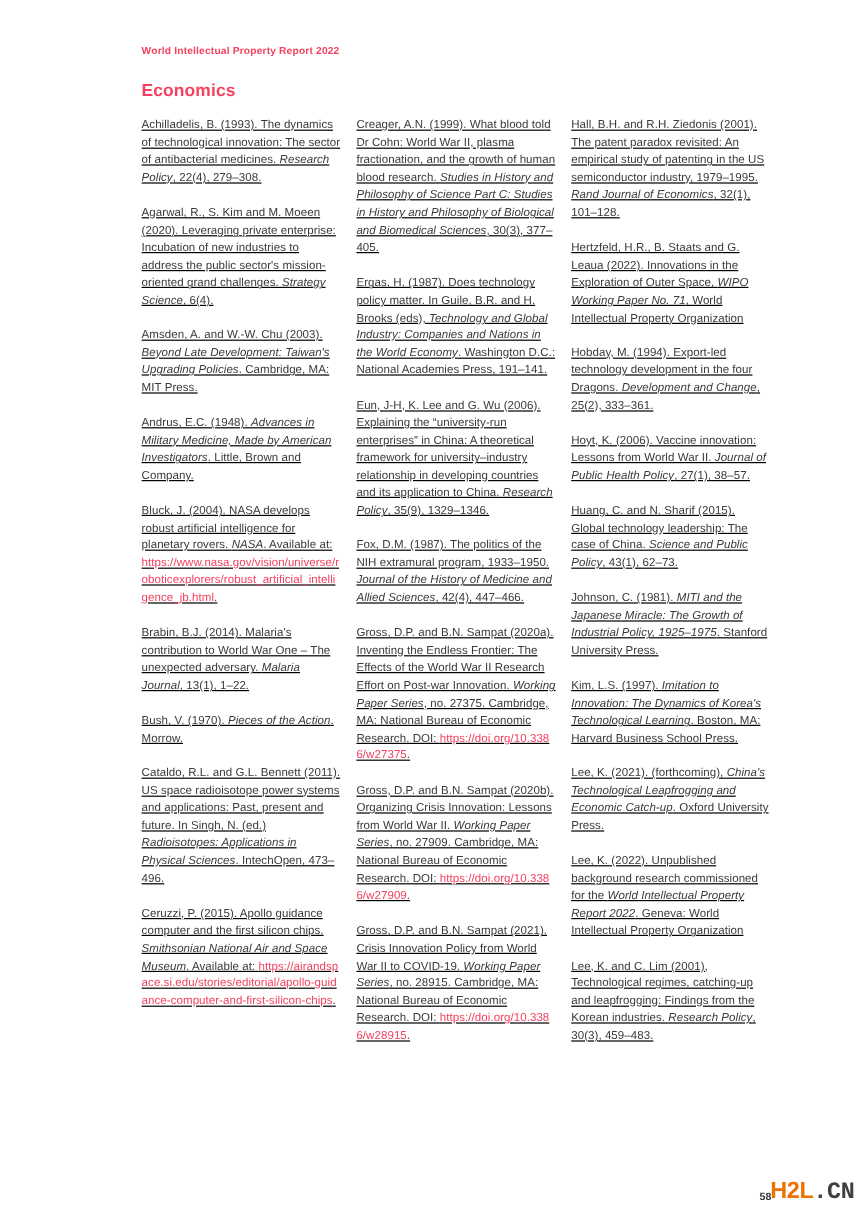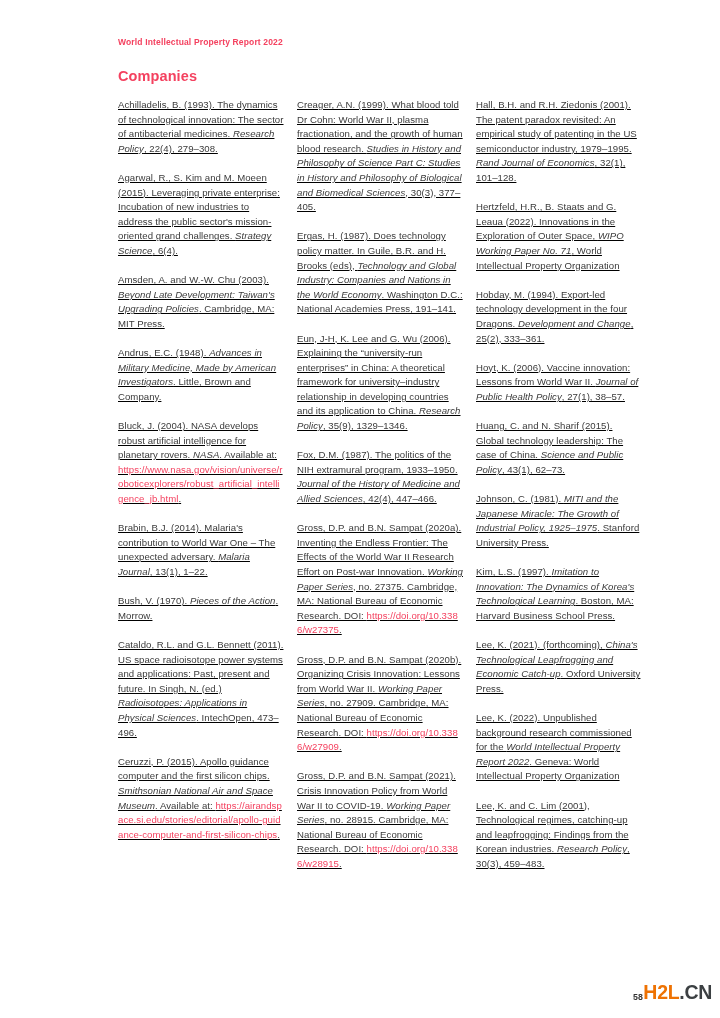--- a/index.html
+++ b/index.html
@@ -46,33 +46,33 @@
     font-size:8.8px; font-weight:700;
     color:#333333;
   }
   .watermark {
     position:absolute; right:8px; top:981px;
     font-size:19.5px; font-weight:800;
     letter-spacing:-0.3px;
     white-space:nowrap;
   }
   .watermark .wm1 { color:var(--wm-orange);margin-top:12px; }
-  .watermark .wm2 { color:var(--wm-dark); }
+  .watermark .wm2 { color:var(--wm-dark);font-family:Liberation Mono, monospace; }
 </style>
 </head>
 <body style="--accent: #f4415f; --body: #3a3a3a; --wm-orange: #ee7203; --wm-dark: #3c4043;">
 
 <div class="page-header">World Intellectual Property Report 2022</div>
 
-<div class="page-title">Companies</div>
+<div class="page-title">Economics</div>
 
 <div class="columns">
   <div class="col">
       <p class="ref"><span>Achilladelis, B. (1993). The dynamics of technological innovation: The sector of antibacterial medicines. </span><span class="it">Research Policy</span><span>, 22(4), 279–308.</span></p>
-      <p class="ref"><span>Agarwal, R., S. Kim and M. Moeen (2015). Leveraging private enterprise: Incubation of new industries to address the public sector's mission-oriented grand challenges. </span><span class="it">Strategy Science</span><span>, 6(4).</span></p>
+      <p class="ref"><span>Agarwal, R., S. Kim and M. Moeen (2020). Leveraging private enterprise: Incubation of new industries to address the public sector's mission-oriented grand challenges. </span><span class="it">Strategy Science</span><span>, 6(4).</span></p>
       <p class="ref"><span>Amsden, A. and W.-W. Chu (2003). </span><span class="it">Beyond Late Development: Taiwan's Upgrading Policies</span><span>. Cambridge, MA: MIT Press.</span></p>
       <p class="ref"><span>Andrus, E.C. (1948). </span><span class="it">Advances in Military Medicine, Made by American Investigators</span><span>. Little, Brown and Company.</span></p>
       <p class="ref"><span>Bluck, J. (2004). NASA develops robust artificial intelligence for planetary rovers. </span><span class="it">NASA</span><span>. Available at: </span><span class="link">https://www.nasa.gov/vision/universe/roboticexplorers/robust_artificial_intelligence_jb.html</span><span>.</span></p>
       <p class="ref"><span>Brabin, B.J. (2014). Malaria's contribution to World War One – The unexpected adversary. </span><span class="it">Malaria Journal</span><span>, 13(1), 1–22.</span></p>
       <p class="ref"><span>Bush, V. (1970). </span><span class="it">Pieces of the Action</span><span>. Morrow.</span></p>
       <p class="ref"><span>Cataldo, R.L. and G.L. Bennett (2011). US space radioisotope power systems and applications: Past, present and future. In Singh, N. (ed.) </span><span class="it">Radioisotopes: Applications in Physical Sciences</span><span>. IntechOpen, 473–496.</span></p>
       <p class="ref"><span>Ceruzzi, P. (2015). Apollo guidance computer and the first silicon chips. </span><span class="it">Smithsonian National Air and Space Museum</span><span>. Available at:  </span><span class="link">https://airandspace.si.edu/stories/editorial/apollo-guidance-computer-and-first-silicon-chips</span><span>.</span></p>
     </div>
   <div class="col">
       <p class="ref"><span>Creager, A.N. (1999). What blood told Dr Cohn: World War II, plasma fractionation, and the growth of human blood research. </span><span class="it">Studies in History and Philosophy of Science Part C: Studies in History and Philosophy of Biological and Biomedical Sciences</span><span>, 30(3), 377–405.</span></p>

